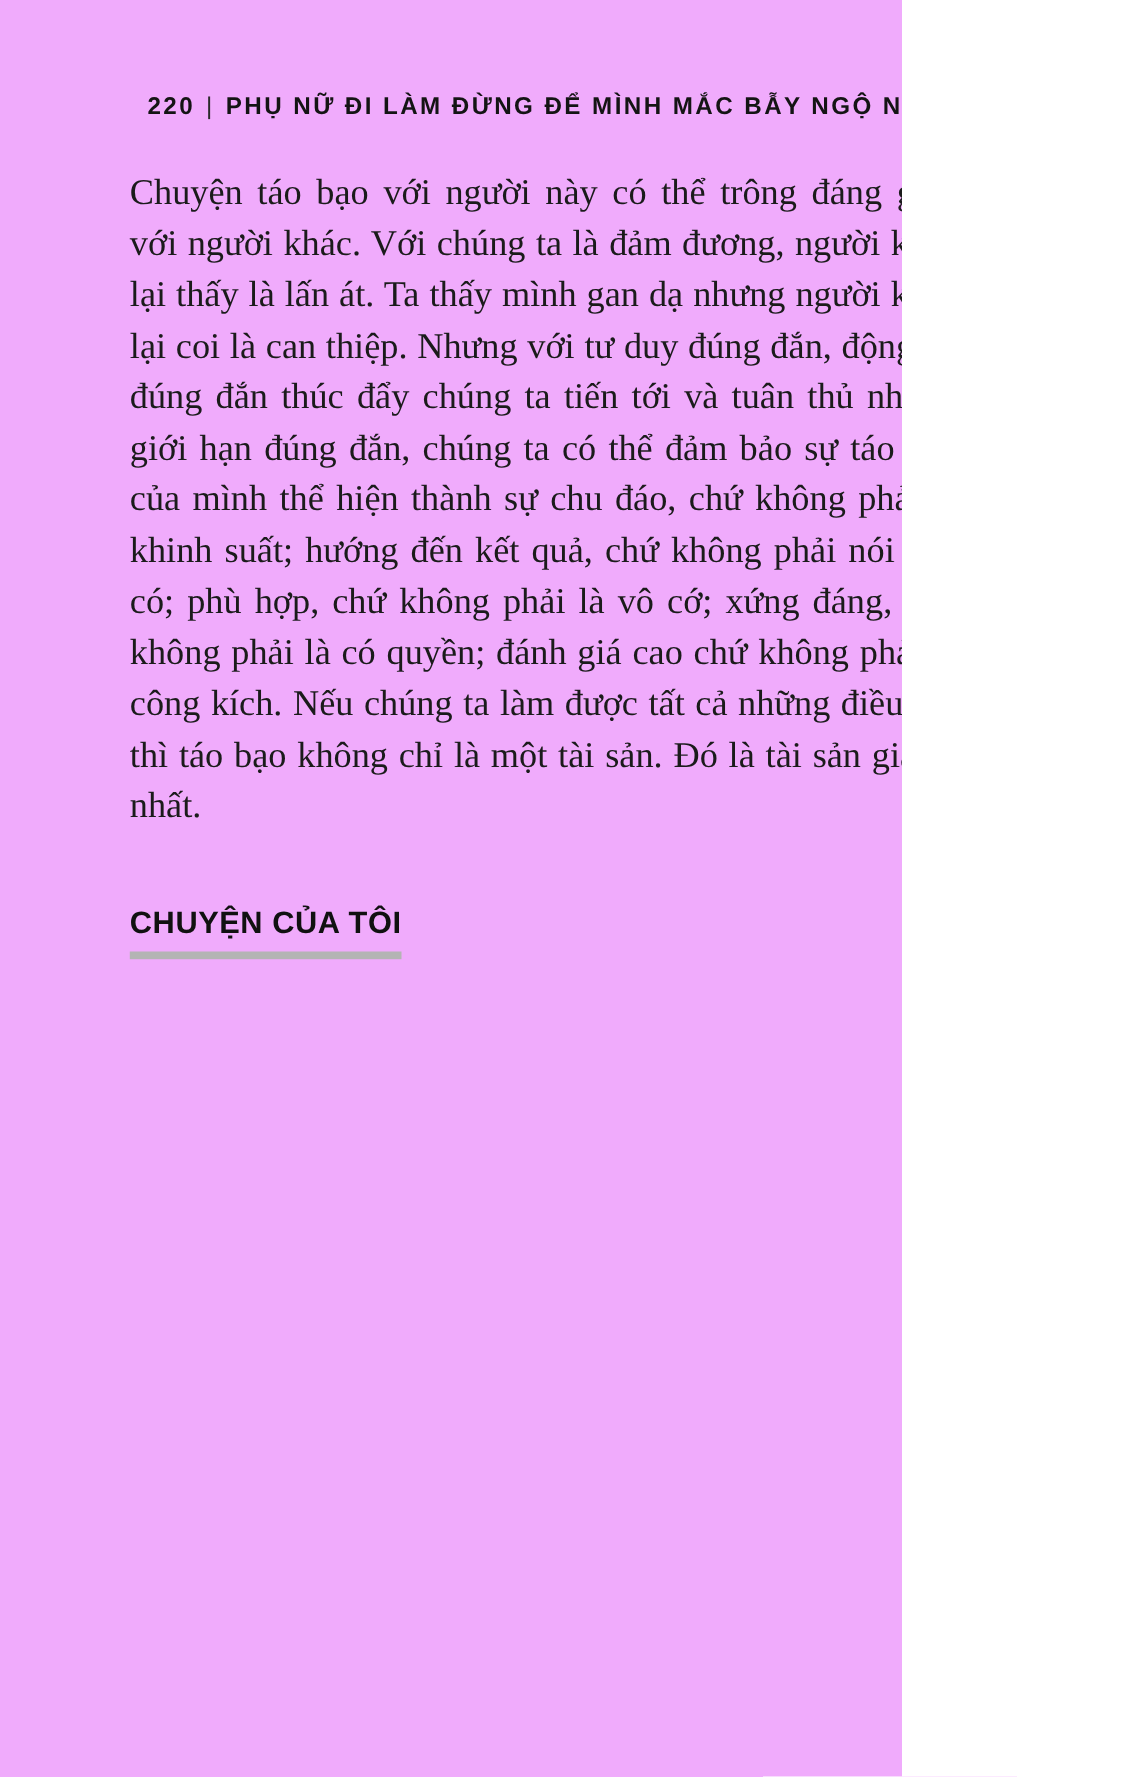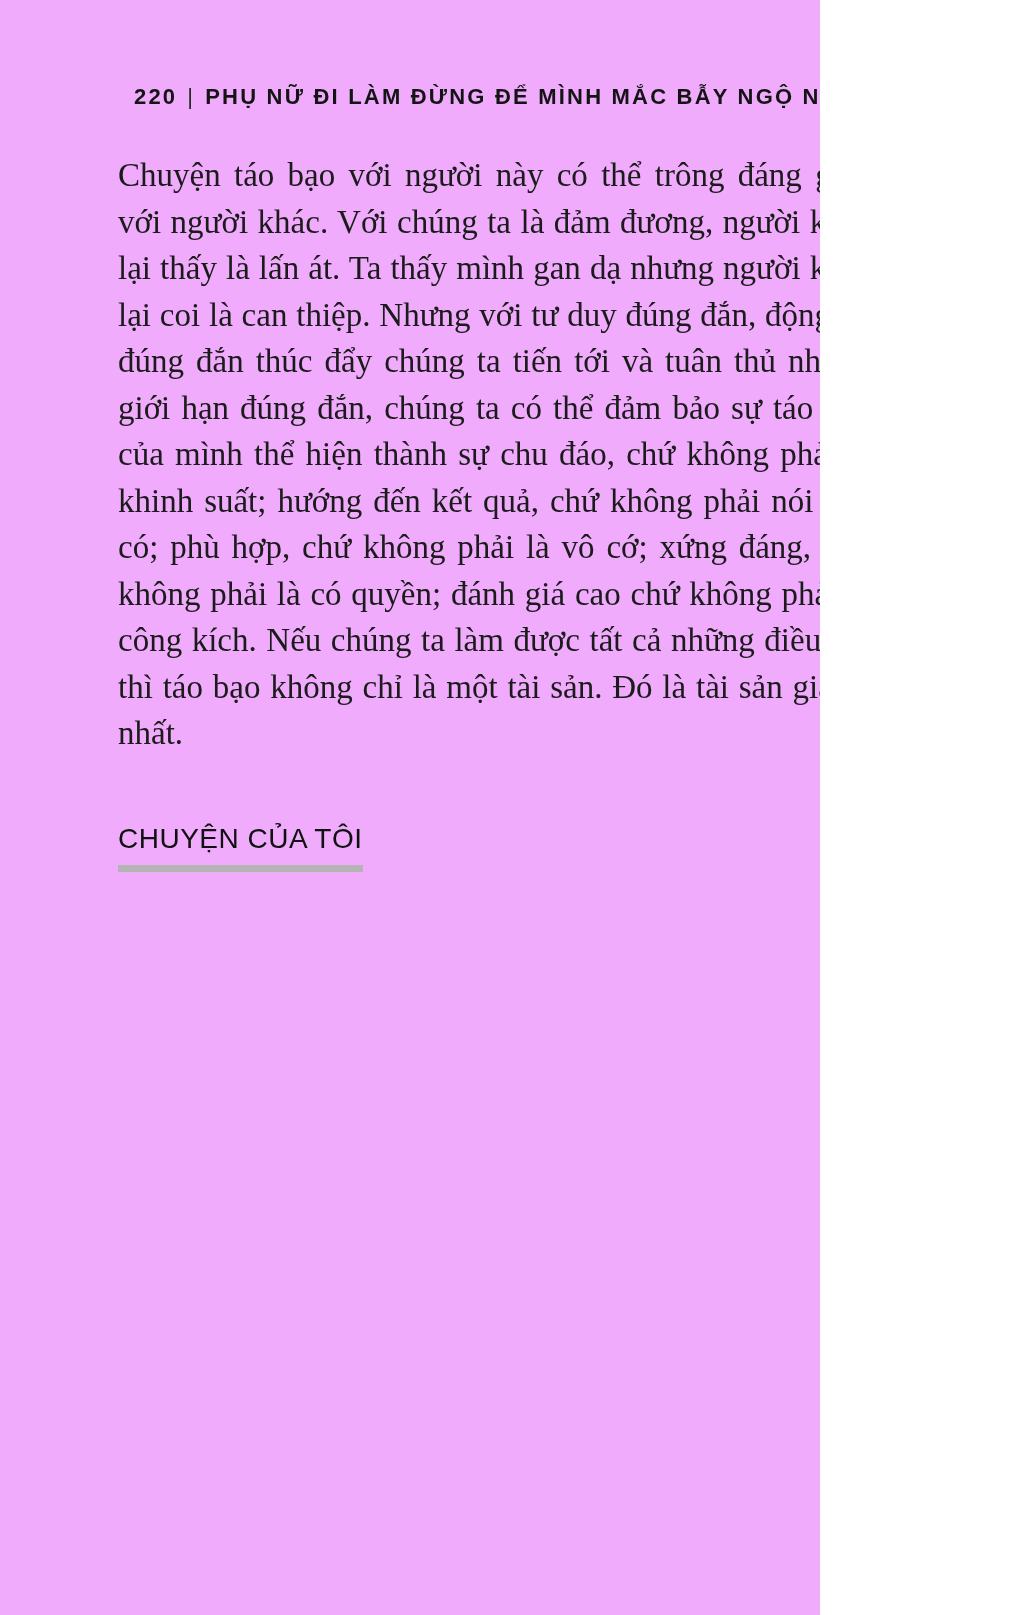--- a/index.html
+++ b/index.html
@@ -49,21 +49,21 @@
     color: #1b1b1b;
   }
   .body-para.indent { text-indent: 48px; }
 
   .section-heading {
     display: table; 
     margin: 66px 0 42px 0;
     padding-bottom: 10px;
     border-bottom: 7px solid #b4b4b4;
     font-family: "Liberation Sans", "DejaVu Sans", sans-serif;
-    font-weight: 400;
+    font-weight: 700;
     font-size: 28px;
     letter-spacing: 0.5px;
     color: #111111;
   }
 </style>
 </head>
 <body>
 
 <div class="page">
 

